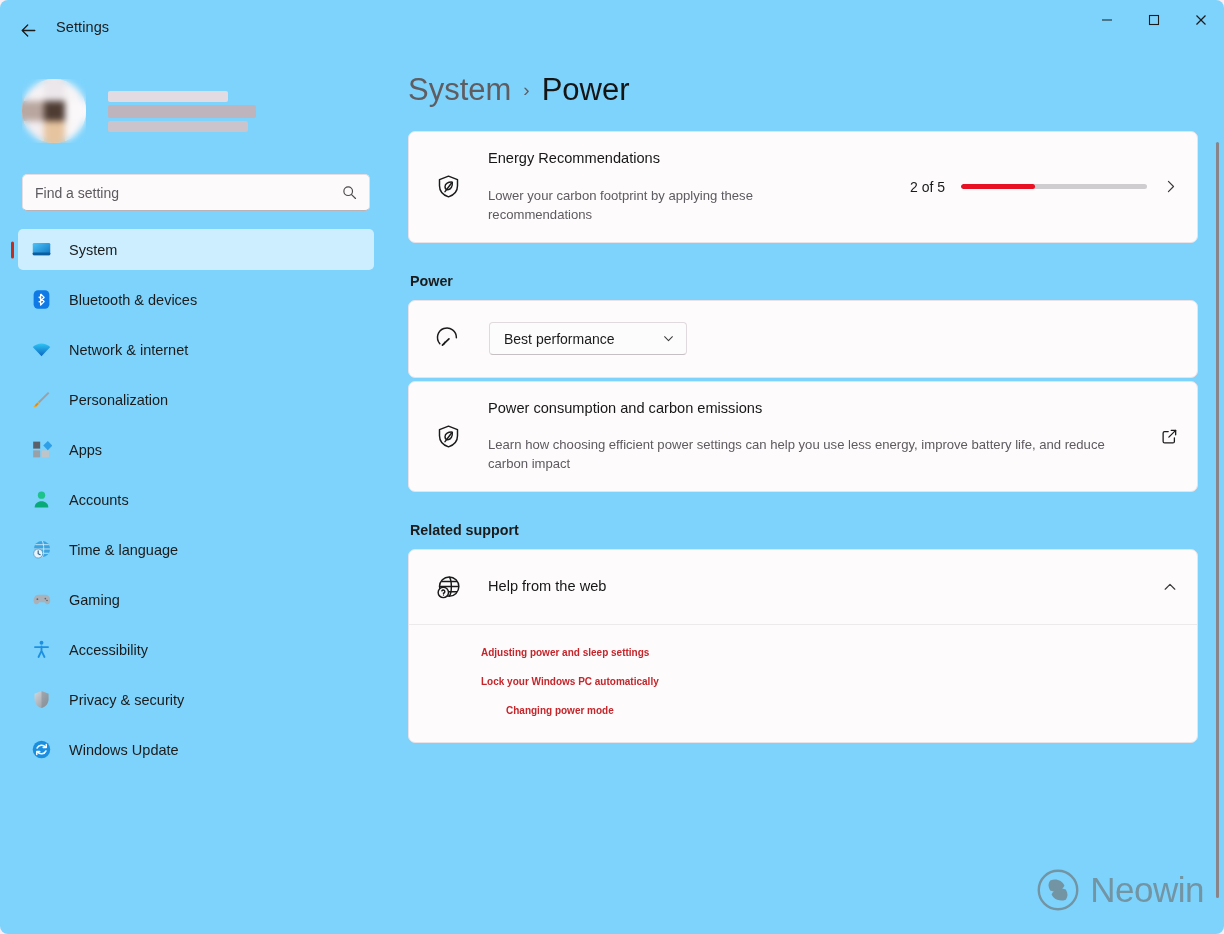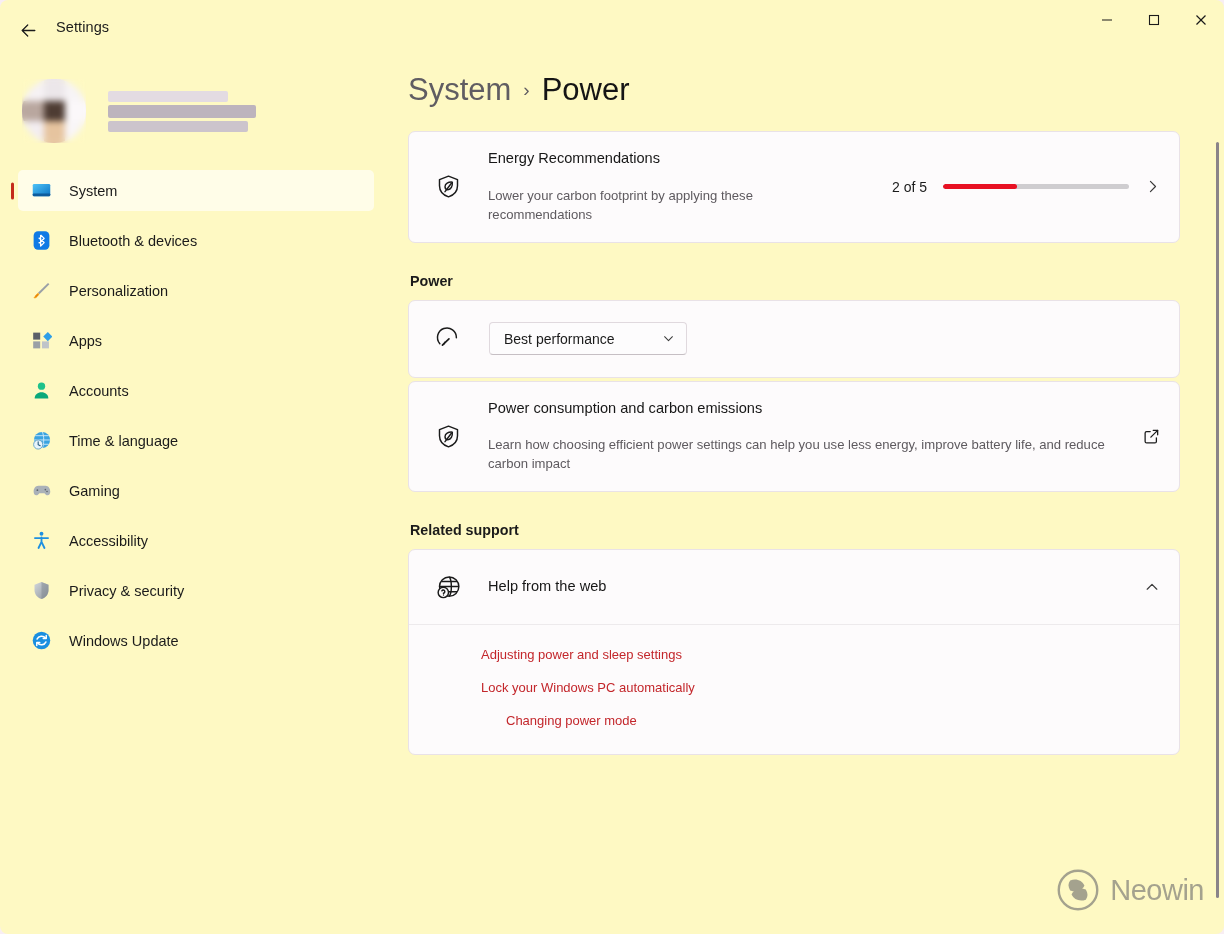--- a/index.html
+++ b/index.html
@@ -13,21 +13,21 @@
 
   body {
     background: #f8eef3;
     position: relative;
   }
 
   
   .window {
     position: absolute;
     inset: 0;
-    background: #fef9c3;
+    background: #7dd3fc;
     border-radius: 8px;
     overflow: hidden;
   }
 
   
   .titlebar {
     height: 62px;
     display: flex;
     align-items: flex-start;
     position: relative;
@@ -165,21 +165,21 @@
   .bc-parent {
     font-size: 31px;
     color: #605d62;
     cursor: pointer;
   }
   .bc-sep { font-size: 19px; color: #605d62; }
   .bc-current { font-size: 31px; color: #151515; }
 
   .content {
     margin-top: 23px;
-    padding-right: 44px;
+    padding-right: 26px;
   }
 
   .card {
     background: #fdfbfc;
     border: 1px solid #e9e2e7;
     border-radius: 7px;
     margin-bottom: 3px;
   }
   .card.single { border-radius: 7px; }
   .card-row {
@@ -247,42 +247,43 @@
     gap: 10px;
   }
   .dd-value { font-size: 14px; color: #1b1b1b; }
 
   .links-area {
     border-top: 1px solid #edeaec;
     padding: 22px 0 26px 72px;
   }
   .weblink {
     display: block;
-    font-size: 13px;
+    font-size: 10px;
     color: #c3262b;
     text-decoration: none;
     margin-bottom: 18px;
     width: fit-content;
     cursor: pointer;
+    font-weight: bold;
   }
   .weblink:last-child { margin-bottom: 0; margin-left: 25px; }
 
   
   .watermark {
     position: absolute;
     right: 20px;
     bottom: 22px;
     display: flex;
     align-items: center;
     gap: 10px;
     pointer-events: none;
     opacity: .62;
   }
   .wm-text {
-    font-size: 29px;
+    font-size: 35px;
     color: #6e6e6e;
     letter-spacing: -.5px;
   }
 
   
   .scrollbar {
     position: absolute;
     right: 3px;
     top: 80px;
     bottom: 4px;
@@ -349,20 +350,27 @@
           <div class="px" style="left:43px;top:42px;width:21px;height:22px;background:#f9f6f8"></div>
           <div class="px" style="left:0;top:0;width:64px;height:64px;backdrop-filter:blur(3px)"></div>
         </div>
         <div class="acct-lines">
           <div class="blur-line bl1"></div>
           <div class="blur-line bl2"></div>
           <div class="blur-line bl3"></div>
         </div>
       </div>
 
+      <div class="search-wrap">
+        <input type="text" placeholder="Find a setting" style="">
+        <svg width="15" height="15" viewBox="0 0 16 16" fill="none" stroke="#4a4a4a" stroke-width="1.25">
+          <circle cx="6.6" cy="6.6" r="4.6"></circle>
+          <line x1="10.2" y1="10.2" x2="14.4" y2="14.4" stroke-linecap="round"></line>
+        </svg>
+      </div>
 
       <div class="navlist">
 
         <div class="navitem active">
           <span class="navicon">
             <svg width="21" height="21" viewBox="0 0 24 24">
               <defs>
                   <linearGradient id="gmon" x1="0" y1="0" x2="1" y2="1">
                 <stop offset="0" stop-color="#4fc3f7"></stop>
                     <stop offset="1" stop-color="#0b74c4"></stop>
@@ -378,20 +386,34 @@
         <div class="navitem">
           <span class="navicon">
             <svg width="21" height="21" viewBox="0 0 24 24">
               <rect x="3" y="1.5" width="18" height="21" rx="5" fill="#0f7ae5"></rect>
               <path d="M11 5.6v12.8l4-4-6.2-5.6M11 5.6l4 4-6.2 5.6" fill="none" stroke="#fff" stroke-width="1.5" stroke-linejoin="round"></path>
             </svg>
           </span>
           <span class="navlabel">Bluetooth &amp; devices</span>
         </div>
 
+        <div class="navitem">
+          <span class="navicon">
+            <svg width="21" height="21" viewBox="0 0 24 24">
+              <defs>
+                  <linearGradient id="gwifi" x1="0" y1="0" x2="0" y2="1">
+                <stop offset="0" stop-color="#2fc5f5"></stop>
+                    <stop offset="1" stop-color="#0a66c2"></stop>
+              </linearGradient>
+                </defs>
+              <path d="M2 9.2C5 6.4 8.4 5 12 5s7 1.4 10 4.2L12 19.6 2 9.2z" fill="url(#gwifi)"></path>
+            </svg>
+          </span>
+          <span class="navlabel">Network &amp; internet</span>
+        </div>
 
         <div class="navitem">
           <span class="navicon">
             <svg width="21" height="21" viewBox="0 0 24 24">
               <path d="M19.4 3.3 21 4.9 9.6 16.3 8 14.7 19.4 3.3z" fill="#9aa0a6"></path>
               <path d="M8 14.7 9.6 16.3 6 20.2c-.9.9-2.3 1-3.1.1l5.1-5.6z" fill="#f5a623"></path>
               <path d="M7.2 15.6 8.7 17l-2.9 3.1-1.4-1.4 2.8-3.1z" fill="#e8890c"></path>
             </svg>
           </span>
           <span class="navlabel">Personalization</span>

